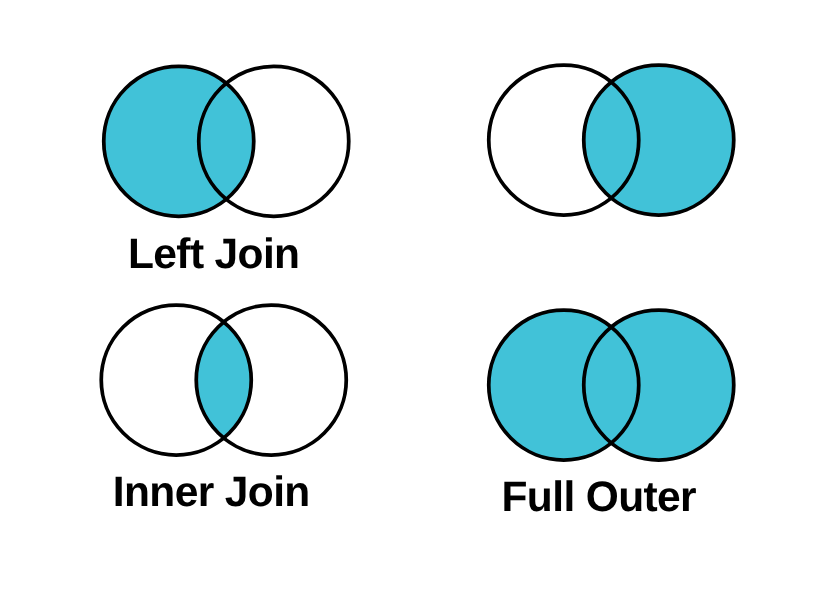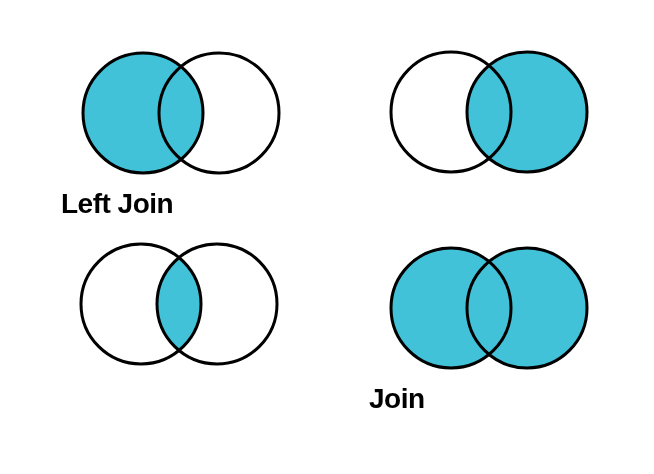--- a/index.html
+++ b/index.html
@@ -23,22 +23,23 @@
   .venn svg {
     display: block;
     width: 220px;
     height: 140px;
   }
   .venn-label {
     display: block;
     width: 220px;
     margin-top: 2px;
     transform: translateX(-14px);
+    text-align: center;
     font-weight: 700;
-    font-size: 28px;
+    font-size: 34px;
     line-height: 37px;
     color: #000000;
     letter-spacing: -0.5px;
   }
   .venn-label span {
     display: block;
   }
   #venn-left-join  { left: 75px;  top: 43px;  }
   #venn-right-join { left: 383px; top: 42px;  }
   #venn-inner-join { left: 73px;  top: 234px; }
@@ -72,26 +73,30 @@
 </figure>
 
 <figure class="venn" id="venn-inner-join">
   <svg viewBox="0 0 220 140" aria-hidden="true">
     <circle cx="68" cy="70" r="60" stroke="none" fill="none"></circle>
     <circle cx="144" cy="70" r="60" stroke="none" fill="none"></circle>
     <path d="M106 23.6 A60 60 0 0 1 106 116.4 A60 60 0 0 1 106 23.6 Z" stroke="none" fill="#41C2D8"></path>
     <circle cx="68" cy="70" r="60" fill="none" stroke-width="3" stroke="#000000"></circle>
     <circle cx="144" cy="70" r="60" fill="none" stroke-width="3" stroke="#000000"></circle>
   </svg>
+  <figcaption class="venn-label">
+    <span>Inner Join</span>
+    <span></span>
+  </figcaption>
 </figure>
 
 <figure class="venn" id="venn-full-outer-join">
   <svg viewBox="0 0 220 140" aria-hidden="true">
     <circle cx="68" cy="70" r="60" stroke="none" fill="#41C2D8"></circle>
     <circle cx="144" cy="70" r="60" stroke="none" fill="#41C2D8"></circle>
     <path d="M106 23.6 A60 60 0 0 1 106 116.4 A60 60 0 0 1 106 23.6 Z" stroke="none" fill="none"></path>
     <circle cx="68" cy="70" r="60" fill="none" stroke-width="3" stroke="#000000"></circle>
     <circle cx="144" cy="70" r="60" fill="none" stroke-width="3" stroke="#000000"></circle>
   </svg>
   <figcaption class="venn-label">
-    <span>Join</span>
+    <span>Full Outer</span>
   </figcaption>
 </figure>
 
 </body></html>

